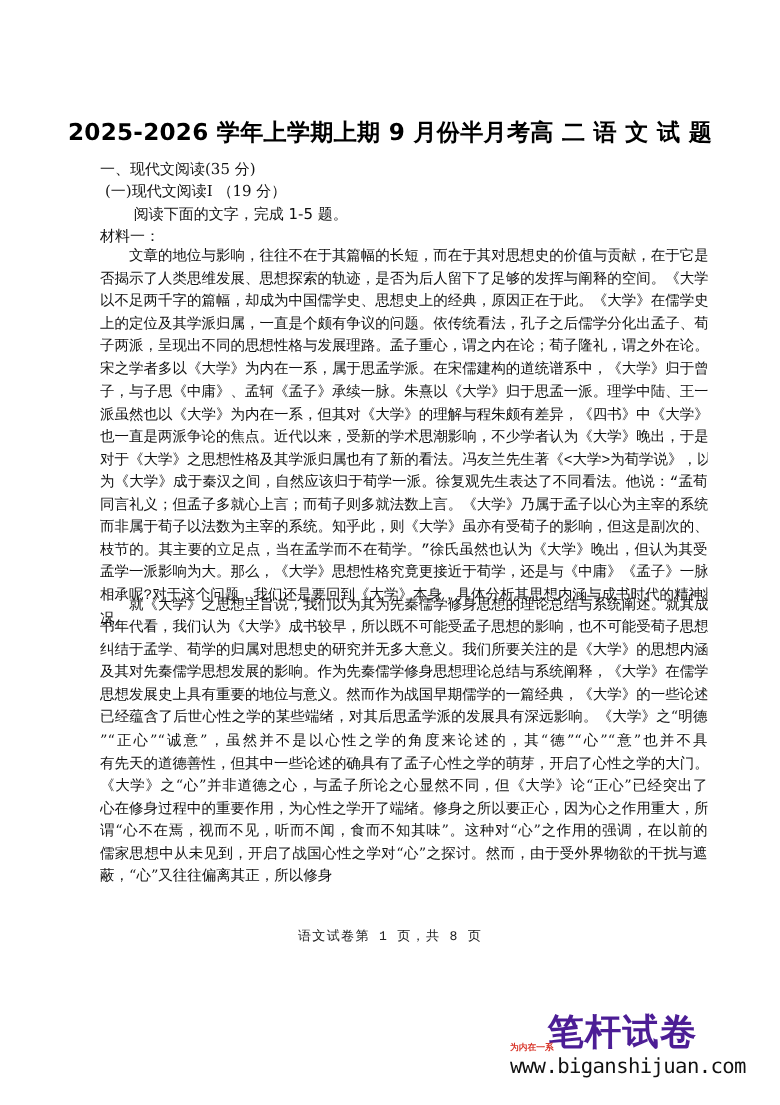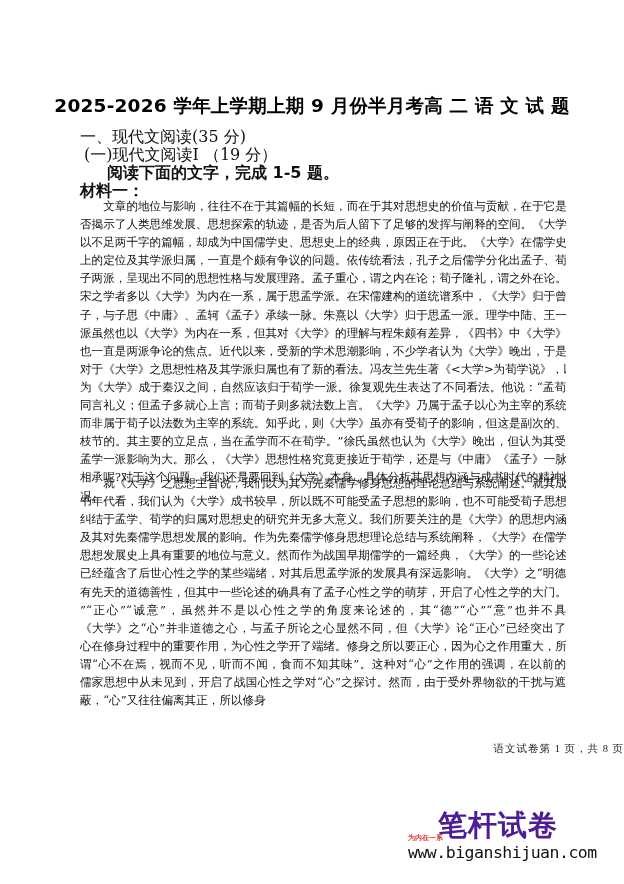--- a/index.html
+++ b/index.html
@@ -3,47 +3,47 @@
 <meta charset="utf-8">
 <style>
   html, body { margin:0; padding:0; background:#ffffff; }
   body { width:624px; height:884px; position:relative; overflow:hidden; color:#111; }
   .page { position:absolute; left:0; top:0; width:520px; height:884px; }
   .title {
     position:absolute; left:0; top:93px; width:624px; text-align:center;
     font-family:"DejaVu Sans", "Liberation Sans", sans-serif; font-size:18.5px; font-weight:bold;
     letter-spacing:0.2px; color:#000;
   }
-  .sec { position:absolute; font-family:"DejaVu Serif", "Liberation Serif", serif; font-size:16px; color:#111; white-space:nowrap; }
-  .sans { font-family:"DejaVu Sans", "Liberation Sans", sans-serif;font-weight:bold; }
+  .sec { position:absolute; font-family:"DejaVu Serif", "Liberation Serif", serif; font-size:12px; color:#111; white-space:nowrap; }
+  .sans { font-family:"DejaVu Sans", "Liberation Sans", sans-serif; }
   .body-text {
     position:absolute; left:80px; width:486px;
     font-family:"DejaVu Serif", "Liberation Serif", serif; font-size:11.6px; line-height:18.1px;
     color:#111; text-align:justify; text-justify:inter-character;
   }
   .line { display:block; height:18.1px; white-space:nowrap; overflow:hidden; text-align-last:justify; text-align:justify; }
   .line.last { text-align-last:left; }
-  .footer { position:absolute; left:0; top:742px; width:624px; text-align:right; font-family:Liberation Serif, serif; font-size:10.5px; color:#222; letter-spacing:1px; }
+  .footer { position:absolute; left:0; top:742px; width:624px; text-align:center; font-family:Liberation Mono, monospace; font-size:10.5px; color:#222; letter-spacing:1px; }
   .wm { position:absolute; left:408px; top:806px; width:170px; height:60px; }
   .wm-cn { position:absolute; left:30px; top:0; font-family:Liberation Sans, sans-serif; font-size:29px; font-weight:bold; color:#4c1d95; letter-spacing:1px; }
   .wm-free { position:absolute; left:0; top:27px; font-family:"DejaVu Sans", "Liberation Sans", sans-serif; font-size:7px; color:#d9362b; font-weight:bold; }
   .wm-url { position:absolute; left:0; top:37px; font-family:"DejaVu Sans Mono", "Liberation Mono", monospace; font-size:16.5px; color:#111; letter-spacing:-0.5px; }
 </style>
 </head>
 <body>
 
 <div class="page">
   <div class="title">2025-2026 学年上学期上期 9 月份半月考高 二 语 文 试 题</div>
 
   <div class="sec" style="left:80px; top:127px;">一、现代文阅读(35 分)</div>
   <div class="sec" style="left:84px; top:145px;">(一)现代文阅读Ⅰ （19 分）</div>
   <div class="sec sans" style="left:107px; top:163px;">阅读下面的文字，完成 1-5 题。</div>
   <div class="sec sans" style="left:80px; top:181px;">材料一：</div>
 
-  <div class="body-text" style="top:197px;">
+  <div class="body-text" style="top:197px;font-family:Liberation Mono, monospace;">
     <span class="line">　　文章的地位与影响，往往不在于其篇幅的长短，而在于其对思想史的价值与贡献，在于它是</span>
     <span class="line">否揭示了人类思维发展、思想探索的轨迹，是否为后人留下了足够的发挥与阐释的空间。《大学》</span>
     <span class="line">以不足两千字的篇幅，却成为中国儒学史、思想史上的经典，原因正在于此。《大学》在儒学史</span>
     <span class="line">上的定位及其学派归属，一直是个颇有争议的问题。依传统看法，孔子之后儒学分化出孟子、荀</span>
     <span class="line">子两派，呈现出不同的思想性格与发展理路。孟子重心，谓之内在论；荀子隆礼，谓之外在论。</span>
     <span class="line">宋之学者多以《大学》为内在一系，属于思孟学派。在宋儒建构的道统谱系中，《大学》归于曾</span>
     <span class="line">子，与子思《中庸》、孟轲《孟子》承续一脉。朱熹以《大学》归于思孟一派。理学中陆、王一</span>
     <span class="line">派虽然也以《大学》为内在一系，但其对《大学》的理解与程朱颇有差异，《四书》中《大学》</span>
     <span class="line">也一直是两派争论的焦点。近代以来，受新的学术思潮影响，不少学者认为《大学》晚出，于是</span>
     <span class="line">对于《大学》之思想性格及其学派归属也有了新的看法。冯友兰先生著《&lt;大学&gt;为荀学说》，以</span>
@@ -56,22 +56,22 @@
     <span class="line last">况。</span>
   </div>
 
   <div class="body-text" style="top:474px;">
     <span class="line">　　就《大学》之思想主旨说，我们以为其为先秦儒学修身思想的理论总结与系统阐述。就其成</span>
     <span class="line">书年代看，我们认为《大学》成书较早，所以既不可能受孟子思想的影响，也不可能受荀子思想</span>
     <span class="line">纠结于孟学、荀学的归属对思想史的研究并无多大意义。我们所要关注的是《大学》的思想内涵</span>
     <span class="line">及其对先秦儒学思想发展的影响。作为先秦儒学修身思想理论总结与系统阐释，《大学》在儒学</span>
     <span class="line">思想发展史上具有重要的地位与意义。然而作为战国早期儒学的一篇经典，《大学》的一些论述</span>
     <span class="line">已经蕴含了后世心性之学的某些端绪，对其后思孟学派的发展具有深远影响。《大学》之“明德</span>
+    <span class="line">”“正心”“诚意”，虽然并不是以心性之学的角度来论述的，其“德”“心”“意”也并不具</span>
     <span class="line">有先天的道德善性，但其中一些论述的确具有了孟子心性之学的萌芽，开启了心性之学的大门。</span>
-    <span class="line">”“正心”“诚意”，虽然并不是以心性之学的角度来论述的，其“德”“心”“意”也并不具</span>
     <span class="line">《大学》之“心”并非道德之心，与孟子所论之心显然不同，但《大学》论“正心”已经突出了</span>
     <span class="line">心在修身过程中的重要作用，为心性之学开了端绪。修身之所以要正心，因为心之作用重大，所</span>
     <span class="line">谓“心不在焉，视而不见，听而不闻，食而不知其味”。这种对“心”之作用的强调，在以前的</span>
     <span class="line">儒家思想中从未见到，开启了战国心性之学对“心”之探讨。然而，由于受外界物欲的干扰与遮</span>
     <span class="line last">蔽，“心”又往往偏离其正，所以修身</span>
   </div>
 
   <div class="footer">语文试卷第 1 页，共 8 页</div>
 
   <div class="wm">

